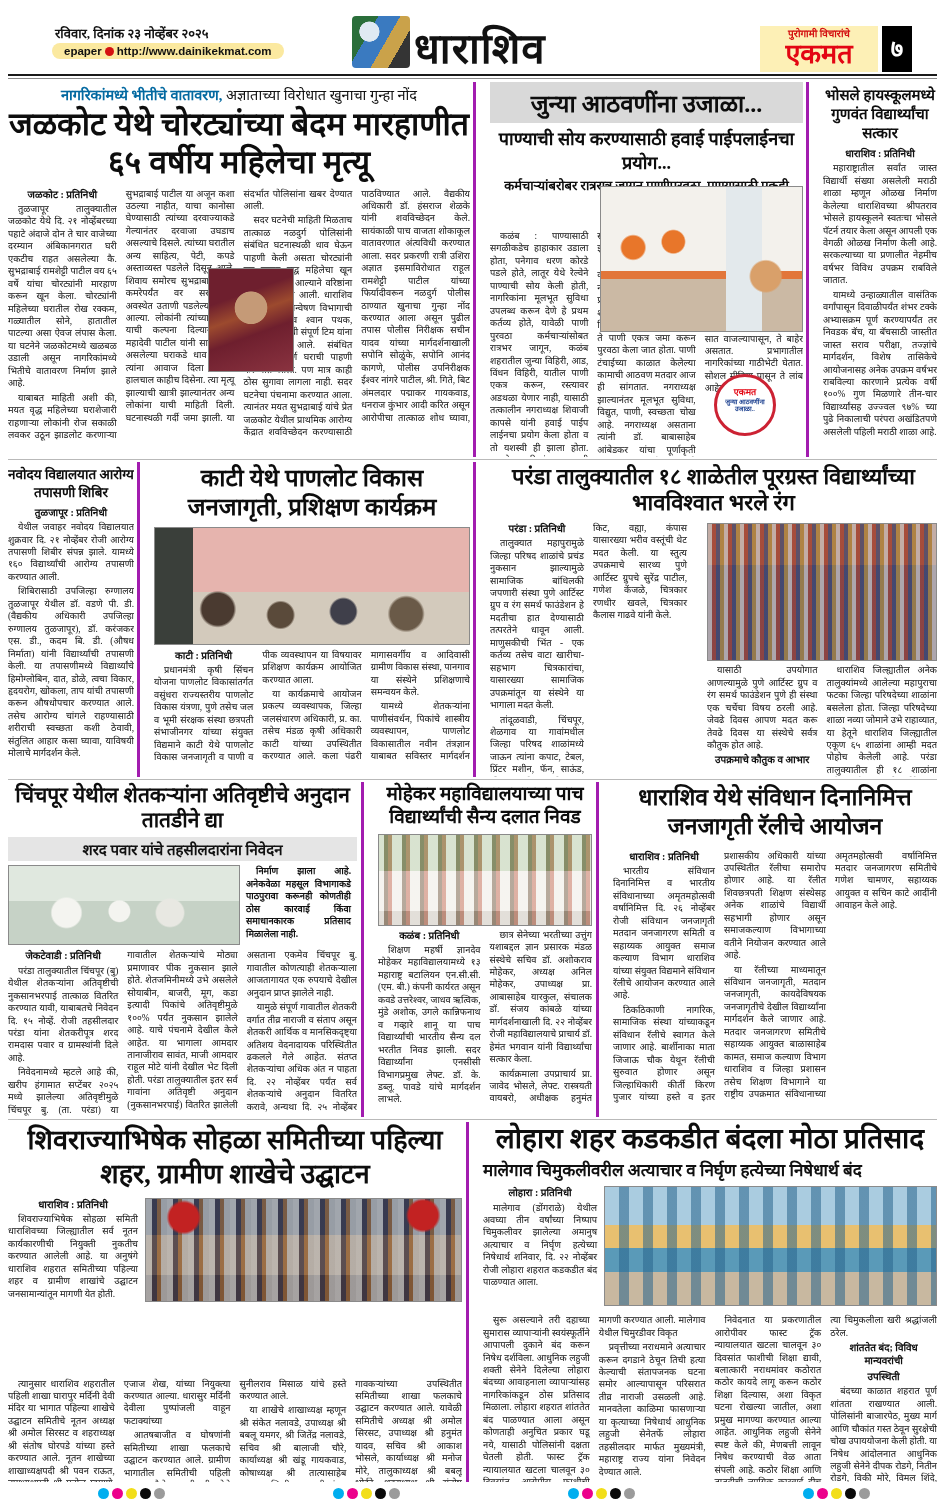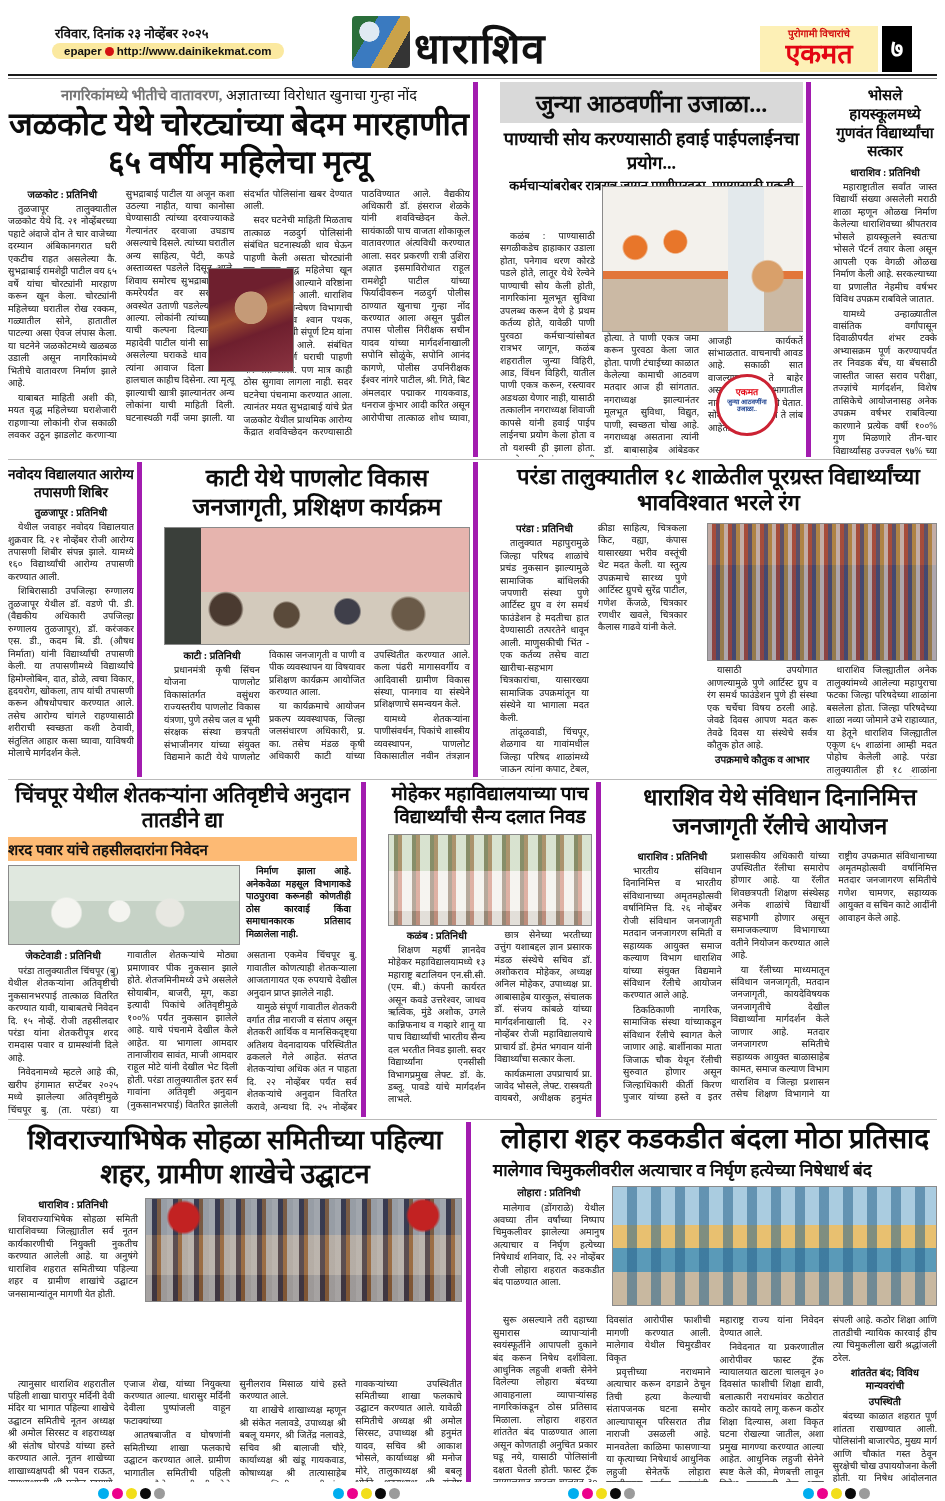--- a/index.html
+++ b/index.html
@@ -20,34 +20,34 @@
         text-align:center;line-height:1;}
   .brand-tagline{font-size:10px;font-weight:bold;color:#d41111;padding-top:3px;}
   .brand-name{font-size:27px;font-weight:bold;color:#e30613;margin-top:2px;}
   .pagenum-box{position:absolute;left:882px;top:26px;width:30px;height:46px;background:#000;
         color:#fff;font-size:24px;font-weight:bold;text-align:center;line-height:46px;}
   .mast-rule{position:absolute;left:8px;width:929px;height:2px;background:#1a1a1a;top:74px;}
   .mast-rule2{position:absolute;left:8px;width:929px;height:1px;background:#888;top:78px;}
   .rowline{position:absolute;left:8px;width:929px;height:1px;background:#b9b9b9;}
   
   .art{position:absolute;overflow:hidden;box-sizing:border-box;}
-  .vline{border-left:5px solid #a21caf;padding-left:22px;}
+  .vline{border-left:3px solid #a21caf;padding-left:14px;}
   .kicker{font-size:14.5px;text-align:center;margin-top:2px;}
-  .kicker .red{color:#737373;font-weight:bold;}
+  .kicker .red{color:#0369a1;font-weight:bold;}
   h1,h2{margin:0;text-align:center;font-weight:bold;color:#0d0d0d;}
   .h-A{font-size:32px;line-height:1.18;margin:2px 0 6px;}
   .h-band{background:#d9d9d9;font-size:24px;padding:4px 2px;margin-bottom:3px;}
   .sub-B{font-size:18px;margin:3px 0 2px;}
   .deck-B{font-size:13px;margin:1px 0 2px;}
   .h-C{font-size:15px;line-height:1.25;margin:4px 0;}
   .h-D{font-size:13.5px;line-height:1.3;margin:4px 0;}
   .h-E{font-size:24px;line-height:1.2;margin:2px 0 5px;}
   .h-F{font-size:22px;line-height:1.2;margin:2px 0 5px;}
   .h-G{font-size:21px;line-height:1.2;margin:1px 0 4px;}
-  .g-band{background:#fdba74;font-size:15px;font-weight:bold;
+  .g-band{background:#e5e5e5;font-size:15px;font-weight:bold;text-align:center;
           padding:2px 0;margin-bottom:4px;}
   .h-H{font-size:19px;line-height:1.2;margin:1px 0 5px;}
   .h-I{font-size:23px;line-height:1.25;margin:2px 0 8px;}
   .h-J{font-size:27px;line-height:1.25;margin:2px 0 6px;}
   .h-K{font-size:28px;line-height:1.15;margin:1px 0 3px;}
   .sub-K{font-size:17px;font-weight:bold;text-align:left;margin:0 0 5px;}
   .body{font-size:9.3px;line-height:1.34;text-align:justify;column-fill:auto;}
   .body p{margin:0 0 2px;text-indent:10px;}
   .body p.byline,.byline{font-weight:bold;text-indent:0;text-align:center;font-size:10px;margin:0 0 2px;}
   .crosshead{font-weight:bold;text-align:center;text-indent:0 !important;font-size:10px;}

